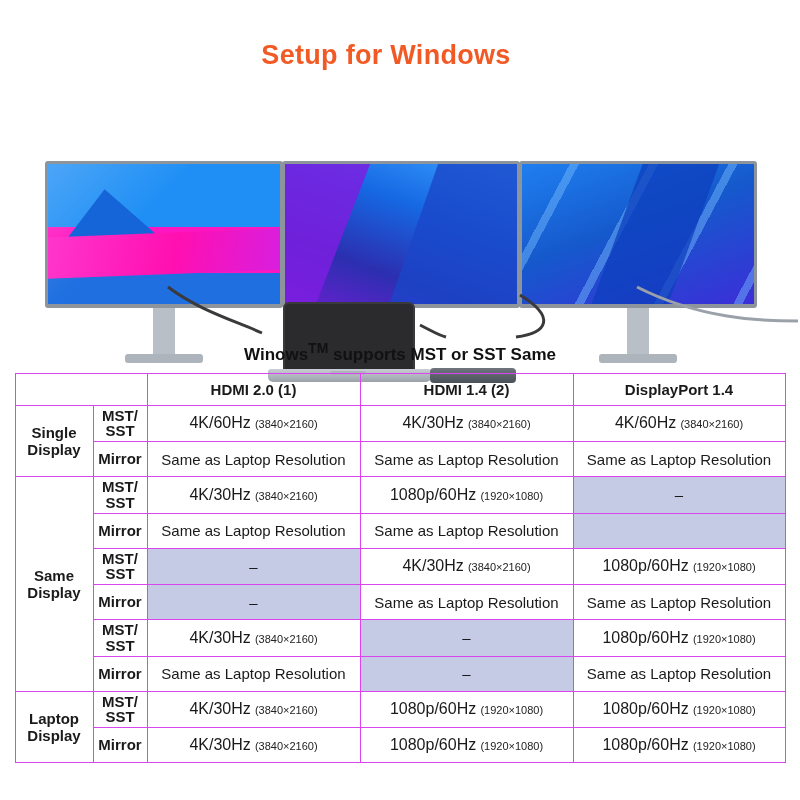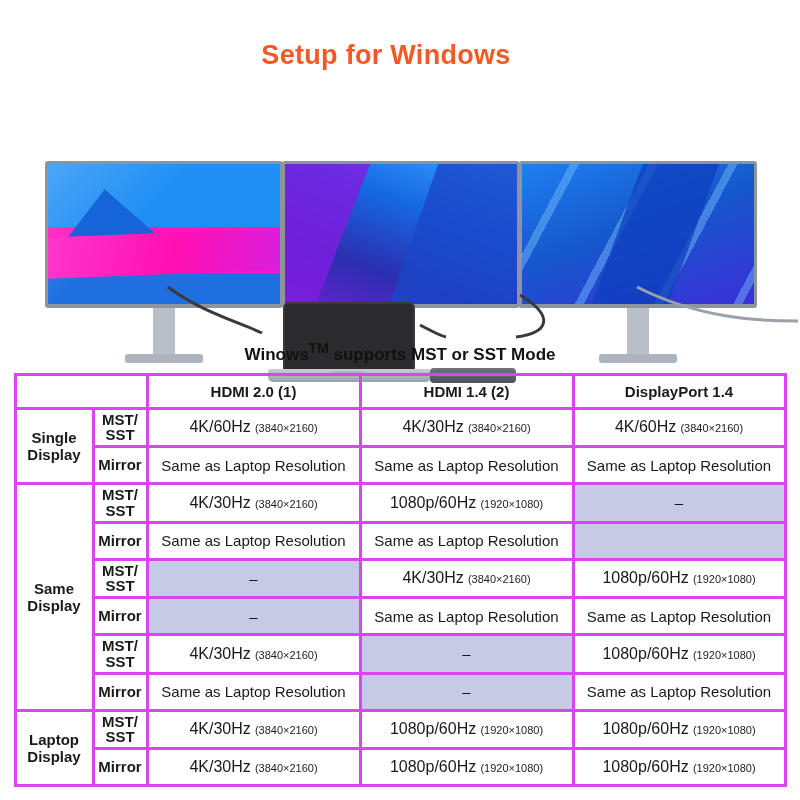--- a/index.html
+++ b/index.html
@@ -211,21 +211,21 @@
     font-size: 14px;
     vertical-align: super;
   }
   table.matrix {
     border-collapse: collapse;
     margin: 0 auto;
     width: 770px;
     table-layout: fixed;
   }
   table.matrix th, table.matrix td {
-    border: 3px solid #d946ef;
+    border: 1px solid #d946ef;
     text-align: center;
     vertical-align: middle;
     padding: 2px 3px;
     font-size: 15px;
   }
   th.colhdr {
     font-size: 15px;
     font-weight: bold;
     height: 27px;
   }
@@ -307,21 +307,21 @@
 
     <div class="laptop-lid"></div>
     <div class="laptop-base"></div>
     <div class="laptop-pad"></div>
 
     <div class="dock"></div>
   </div>
 
   <div class="table-wrap">
     <div class="table-title">
-      <span>Winows</span><sup>TM</sup><span> supports MST or SST Mode</span>
+      <span>Winows</span><sup>TM</sup><span> supports MST or SST Same</span>
     </div>
 
     <table class="matrix">
       <colgroup>
         <col style="width:78px">
         <col style="width:54px">
         <col style="width:213px">
         <col style="width:213px">
         <col style="width:212px">
       </colgroup>

